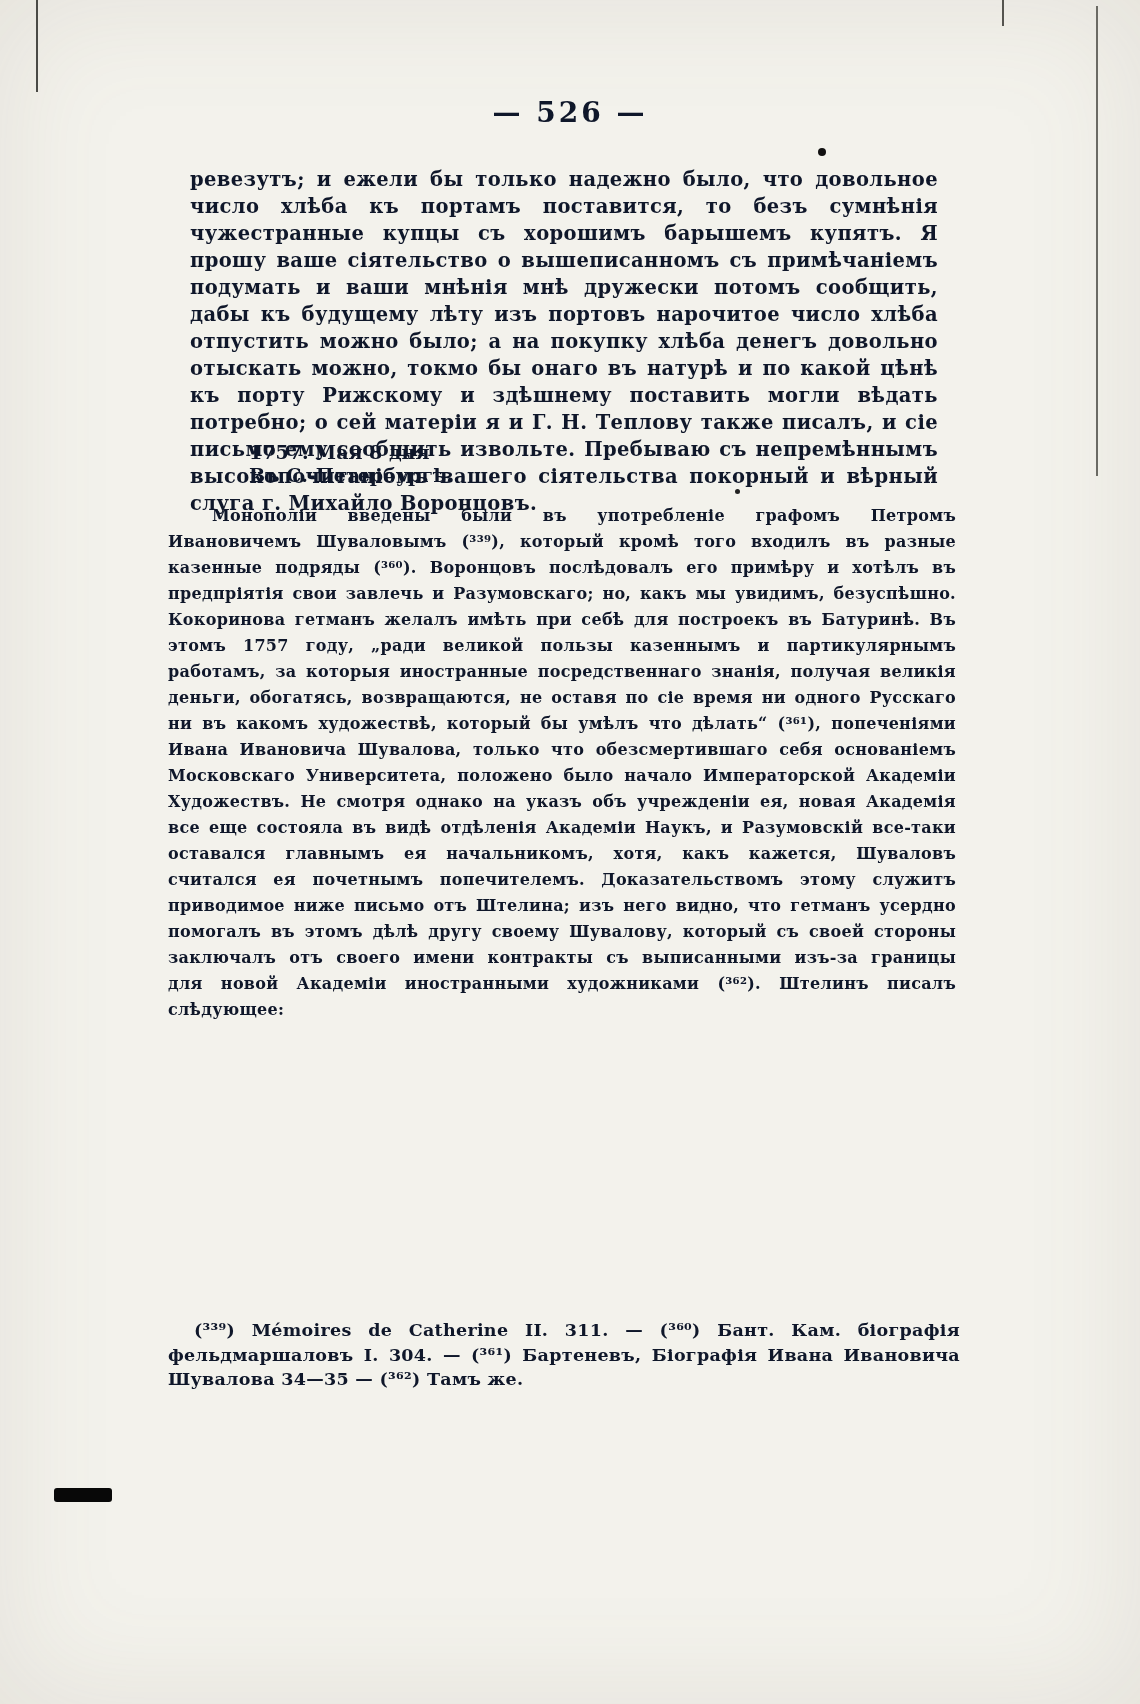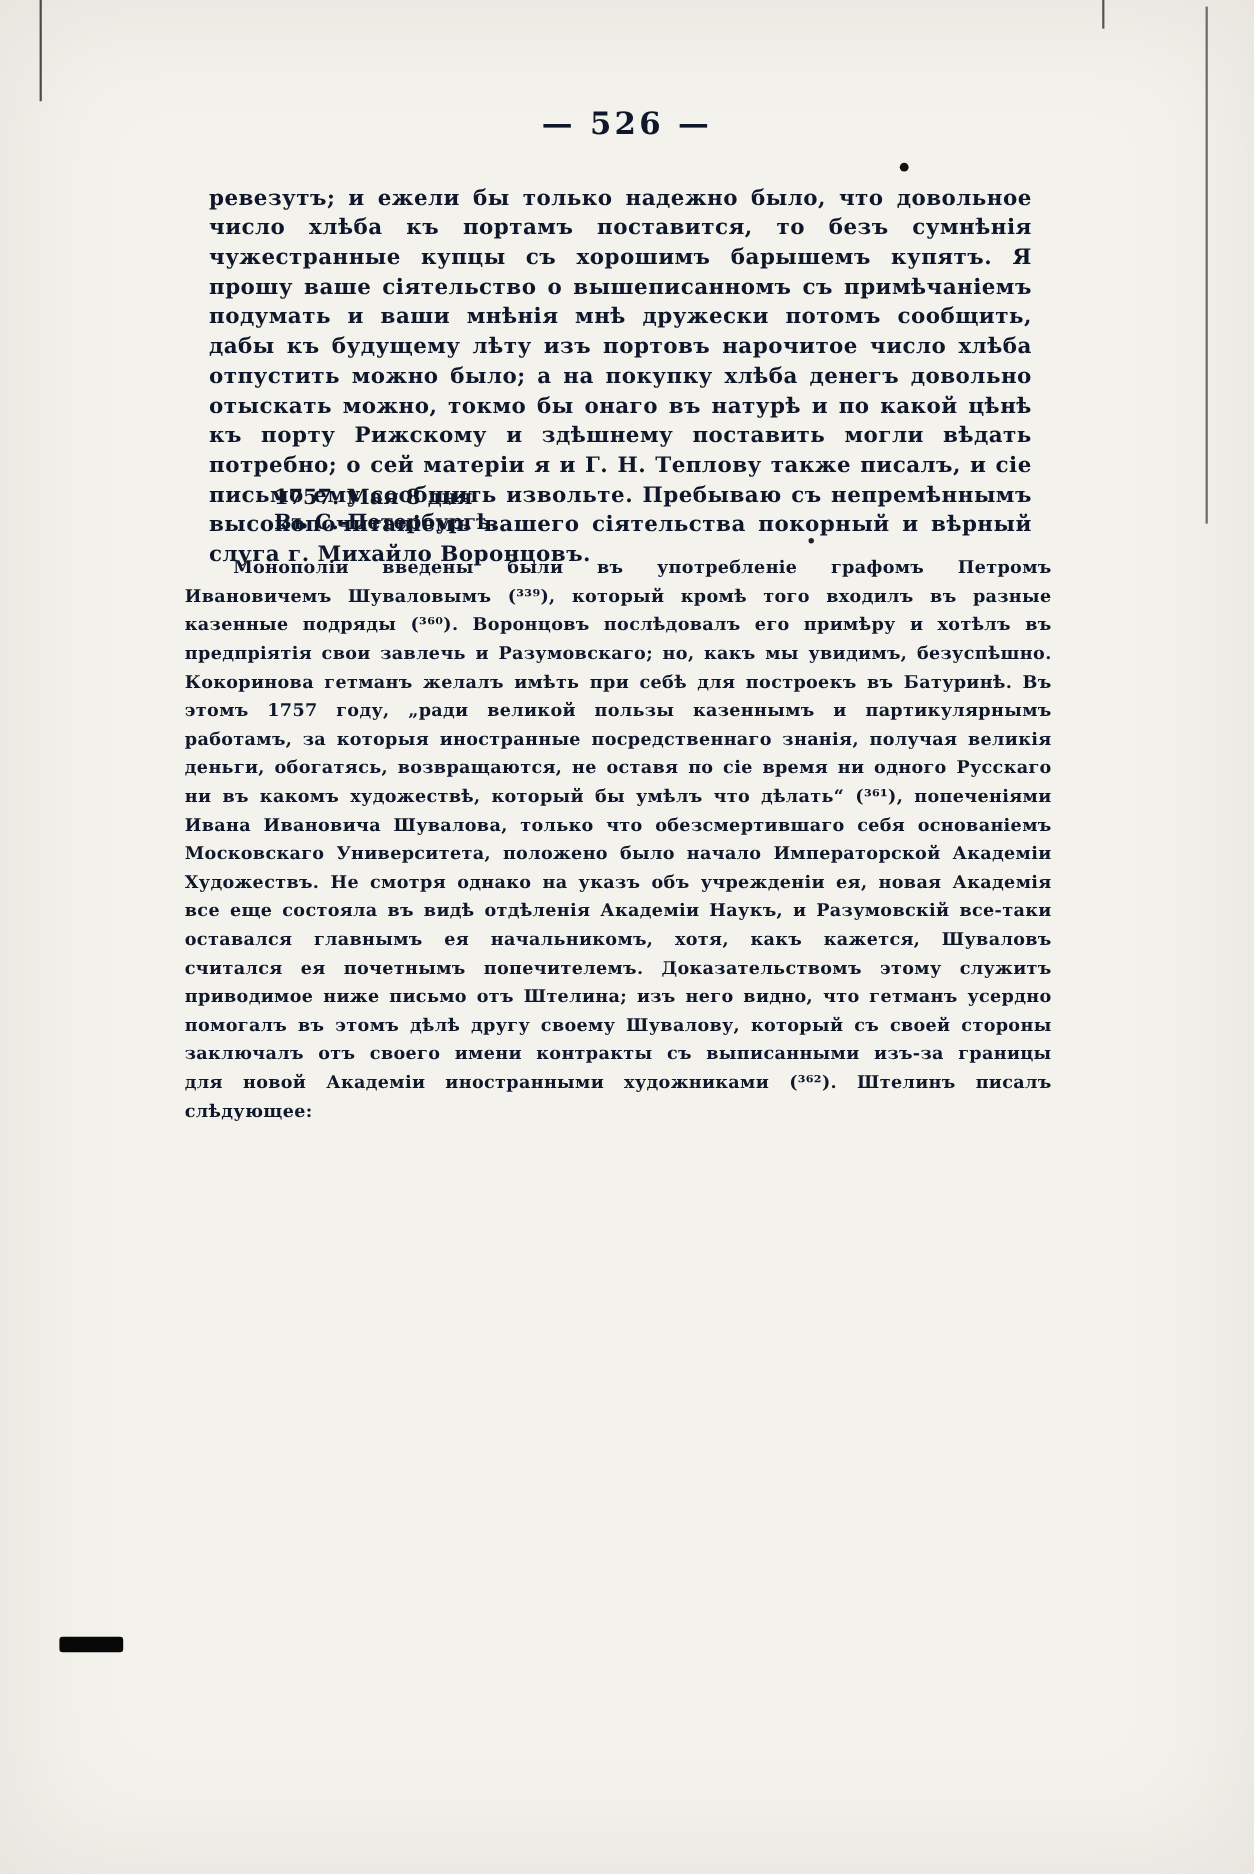--- a/index.html
+++ b/index.html
@@ -87,20 +87,21 @@
 
   <div class="letter-block">ревезутъ; и ежели бы только надежно было, что довольное число хлѣба къ портамъ поставится, то безъ сумнѣнія чужестранные купцы съ хорошимъ барышемъ купятъ. Я прошу ваше сіятельство о вышеписанномъ съ примѣчаніемъ подумать и ваши мнѣнія мнѣ дружески потомъ сообщить, дабы къ будущему лѣту изъ портовъ нарочитое число хлѣба отпустить можно было; а на покупку хлѣба денегъ довольно отыскать можно, токмо бы онаго въ натурѣ и по какой цѣнѣ къ порту Рижскому и здѣшнему поставить могли вѣдать потребно; о сей матеріи я и Г. Н. Теплову также писалъ, и сіе письмо ему сообщить извольте. Пребываю съ непремѣннымъ высокопочитаніемъ вашего сіятельства покорный и вѣрный слуга г. Михайло Воронцовъ.</div>
 
   <div class="date-block">
     <div>1757. Мая 8 дня</div>
     <div>Въ С.-Петербургѣ.</div>
   </div>
 
   <div class="main-paragraph">Монополіи введены были въ употребленіе графомъ Петромъ Ивановичемъ Шуваловымъ (³³⁹), который кромѣ того входилъ въ разные казенные подряды (³⁶⁰). Воронцовъ послѣдовалъ его примѣру и хотѣлъ въ предпріятія свои завлечь и Разумовскаго; но, какъ мы увидимъ, безуспѣшно. Кокоринова гетманъ желалъ имѣть при себѣ для построекъ въ Батуринѣ. Въ этомъ 1757 году, „ради великой пользы казеннымъ и партикулярнымъ работамъ, за которыя иностранные посредственнаго знанія, получая великія деньги, обогатясь, возвращаются, не оставя по сіе время ни одного Русскаго ни въ какомъ художествѣ, который бы умѣлъ что дѣлать“ (³⁶¹), попеченіями Ивана Ивановича Шувалова, только что обезсмертившаго себя основаніемъ Московскаго Университета, положено было начало Императорской Академіи Художествъ. Не смотря однако на указъ объ учрежденіи ея, новая Академія все еще состояла въ видѣ отдѣленія Академіи Наукъ, и Разумовскій все-таки оставался главнымъ ея начальникомъ, хотя, какъ кажется, Шуваловъ считался ея почетнымъ попечителемъ. Доказательствомъ этому служитъ приводимое ниже письмо отъ Штелина; изъ него видно, что гетманъ усердно помогалъ въ этомъ дѣлѣ другу своему Шувалову, который съ своей стороны заключалъ отъ своего имени контракты съ выписанными изъ-за границы для новой Академіи иностранными художниками (³⁶²). Штелинъ писалъ слѣдующее:</div>
 
+  <div class="footnote-block">(³³⁹) Mémoires de Catherine II. 311. — (³⁶⁰) Бант. Кам. біографія фельдмаршаловъ I. 304. — (³⁶¹) Бартеневъ, Біографія Ивана Ивановича Шувалова 34—35 — (³⁶²) Тамъ же.</div>
 
   <div class="artifact artifact-line-top-left"></div>
   <div class="artifact artifact-line-right"></div>
   <div class="artifact artifact-tick-top-right"></div>
   <div class="artifact artifact-dot"></div>
   <div class="artifact artifact-speck"></div>
   <div class="artifact artifact-bar-bottom"></div>
 
 </div>
 

